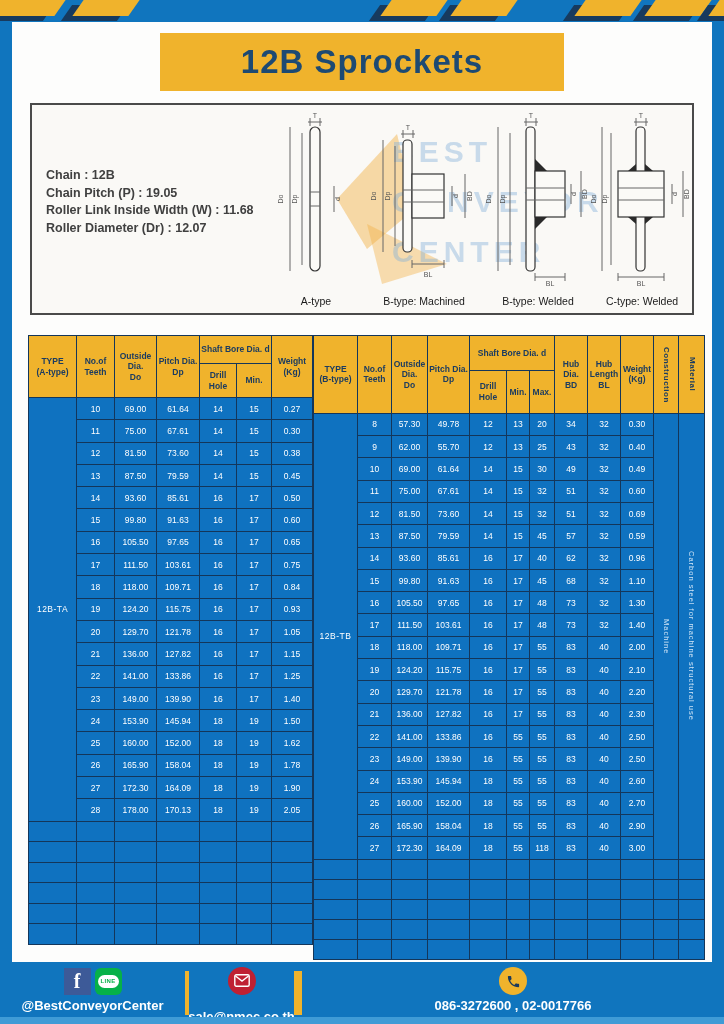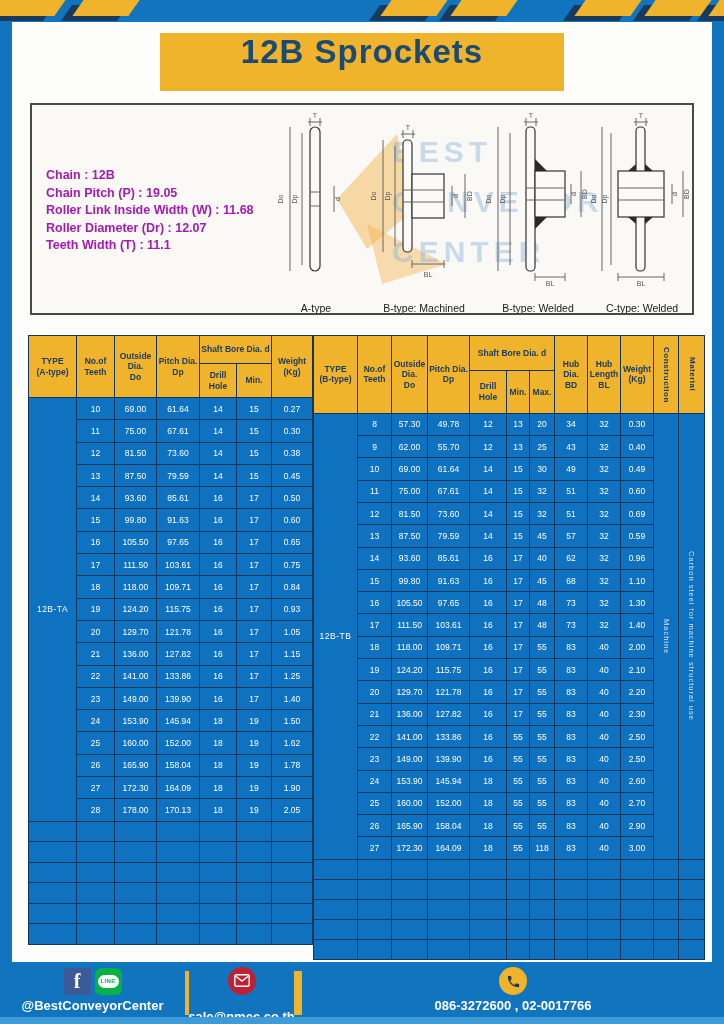--- a/index.html
+++ b/index.html
@@ -9,41 +9,41 @@
 
   
   .top-bar { position:absolute; left:0; top:0; width:724px; height:22px; background:#1075be; overflow:hidden; }
   .stripe { position:absolute; top:0; height:16px; width:56px; background:#f0b32c;
             transform:skewX(-35deg); box-shadow:-8px 5px 0 0 #173a5e; }
 
   
   .content { position:absolute; left:12px; top:22px; width:700px; height:940px; background:#fdfdfc; }
 
   .banner { position:absolute; left:50%; transform:translateX(-50%); top:11px; width:404px; height:58px;
-            background:#f0b32c; display:flex; align-items:flex-start; justify-content:center; }
+            background:#f0b32c; display:flex; align-items:center; justify-content:center; }
   .banner-text { font-size:33px; font-weight:800; color:#1d4a73; letter-spacing:1px; }
 
   
   .spec-box { position:absolute; left:18px; top:81px; width:664px; height:212px;
               background:#faf9f6; border:2px solid #4a4a4a; overflow:hidden; }
   .spec-lines { position:absolute; left:14px; top:62px; z-index:2; }
-  .spec-line { font-size:12.5px; font-weight:bold; color:#a21caf; line-height:17.5px; white-space:nowrap; }
+  .spec-line { font-size:12.5px; font-weight:bold; color:#404040; line-height:17.5px; white-space:nowrap; }
 
   .watermark { position:absolute; left:265px; top:14px; width:400px; height:190px; z-index:0; pointer-events:none; }
   .wm-text { position:absolute; left:95px; top:8px; font-size:30px; font-weight:800; letter-spacing:5px;
              line-height:50px; color:rgba(130,176,216,0.42); white-space:nowrap; }
   .wm-shape { position:absolute; left:30px; top:10px; }
 
   .figure { position:absolute; top:6px; z-index:1; text-align:center; }
   .fig-a { left:238px; width:92px; }
   .fig-b1 { left:336px; width:112px; }
   .fig-b2 { left:452px; width:108px; }
   .fig-c { left:558px; width:104px; }
   .figure svg { display:block; margin:0 auto; }
-  .fig-caption { font-size:10.5px; color:#1a1a1a; margin-top:15px; font-weight:500; }
+  .fig-caption { font-size:10.5px; color:#1a1a1a; margin-top:8px; font-weight:500; }
   .dim { stroke:#666; stroke-width:1; }
   .dimtext { font-size:7px; fill:#555; }
   .part { fill:#fbfaf7; stroke:#333; stroke-width:1.2; }
   .weld { fill:#2a2a2a; }
 
   
   table.sheet { position:absolute; border-collapse:collapse; table-layout:fixed; }
   #left-table { left:16px; top:313px; width:284px; }
   #right-table { left:301px; top:313px; width:391px; }
   table.sheet th, table.sheet td { border:1.5px solid #14365a; text-align:center; vertical-align:middle; padding:0; }
@@ -110,21 +110,20 @@
           <div>CONVEYOR</div>
           <div>CENTER</div>
         </div>
       </div>
 
       <div class="spec-lines">
         <div class="spec-line">Chain  :  12B</div>
         <div class="spec-line">Chain Pitch (P)  :  19.05</div>
         <div class="spec-line">Roller Link Inside Width (W) : 11.68</div>
         <div class="spec-line">Roller Diameter (Dr)  : 12.07</div>
-        <div class="spec-line">Teeth Width (T)  :  11.1</div>
       </div>
 
       <div class="figure fig-a">
         <svg width="92" height="176" viewBox="0 0 92 176">
           <text class="dimtext" x="45" y="7" text-anchor="middle">T</text>
           <line class="dim" x1="38" y1="11" x2="52" y2="11"></line>
           <line class="dim" x1="40" y1="7" x2="40" y2="15"></line>
           <line class="dim" x1="50" y1="7" x2="50" y2="15"></line>
           <rect class="part" x="40" y="16" width="10" height="144" rx="5"></rect>
           <line class="dim" x1="40" y1="81" x2="50" y2="81"></line>

